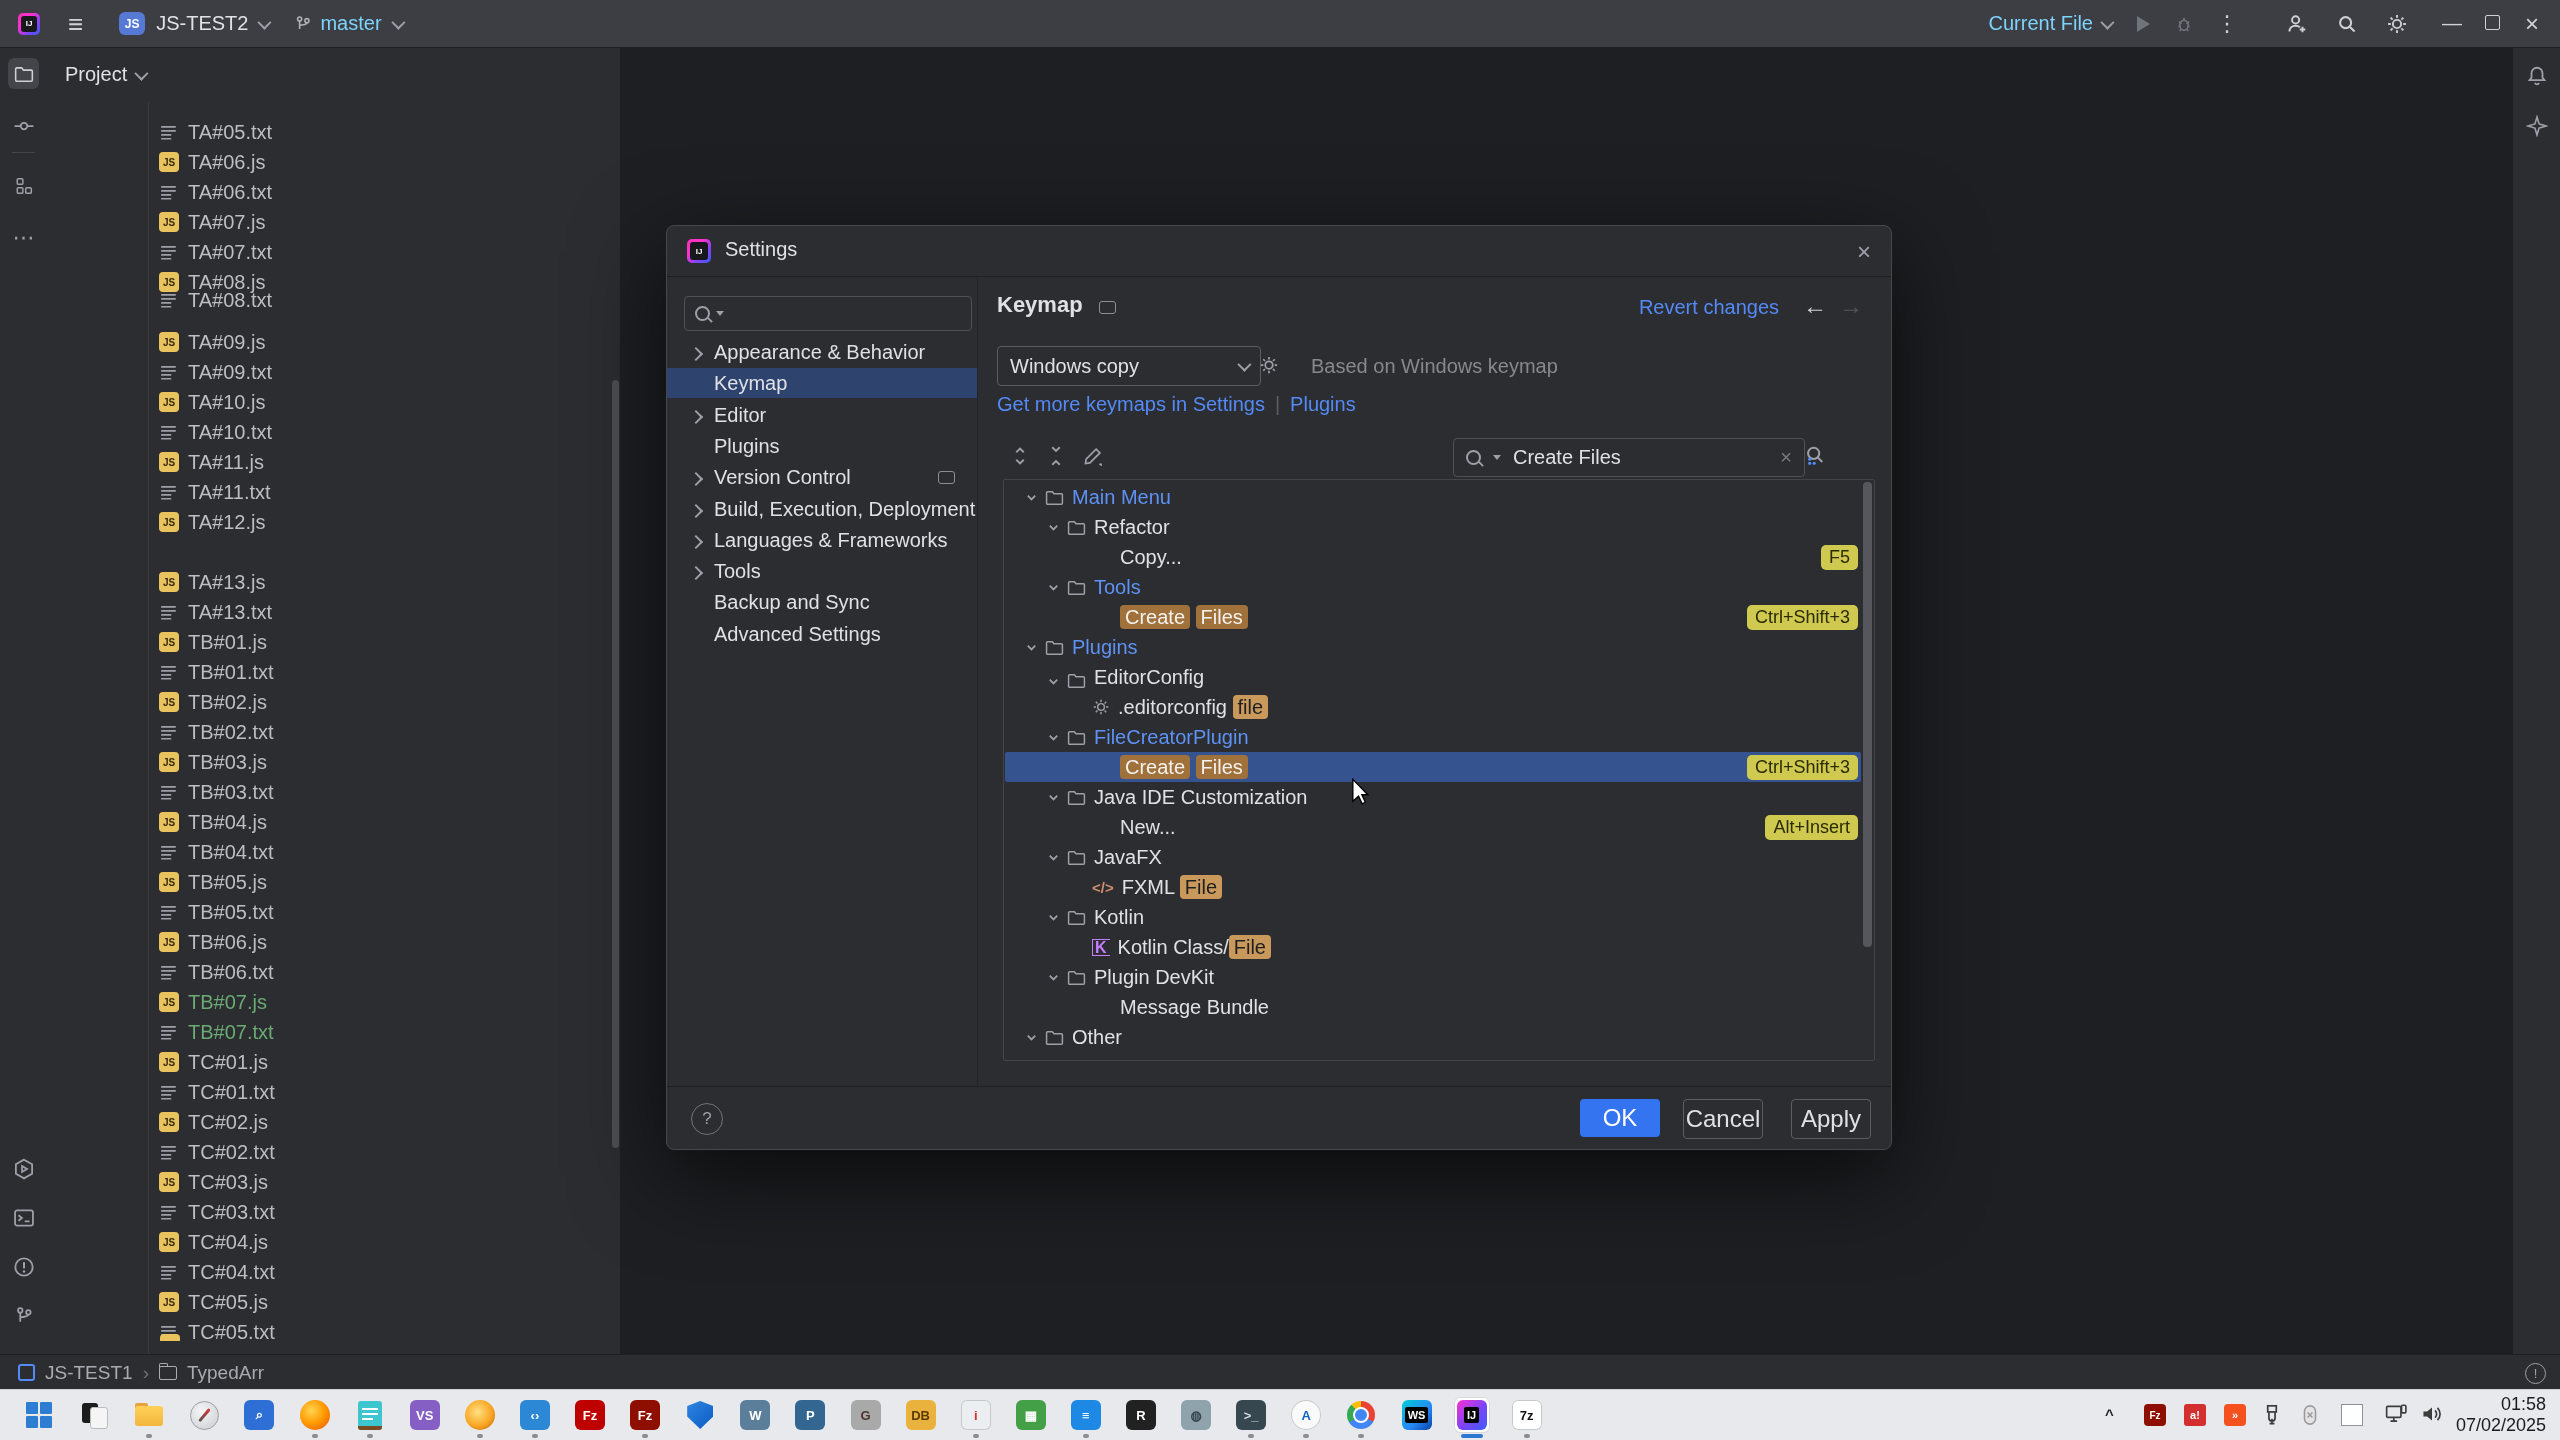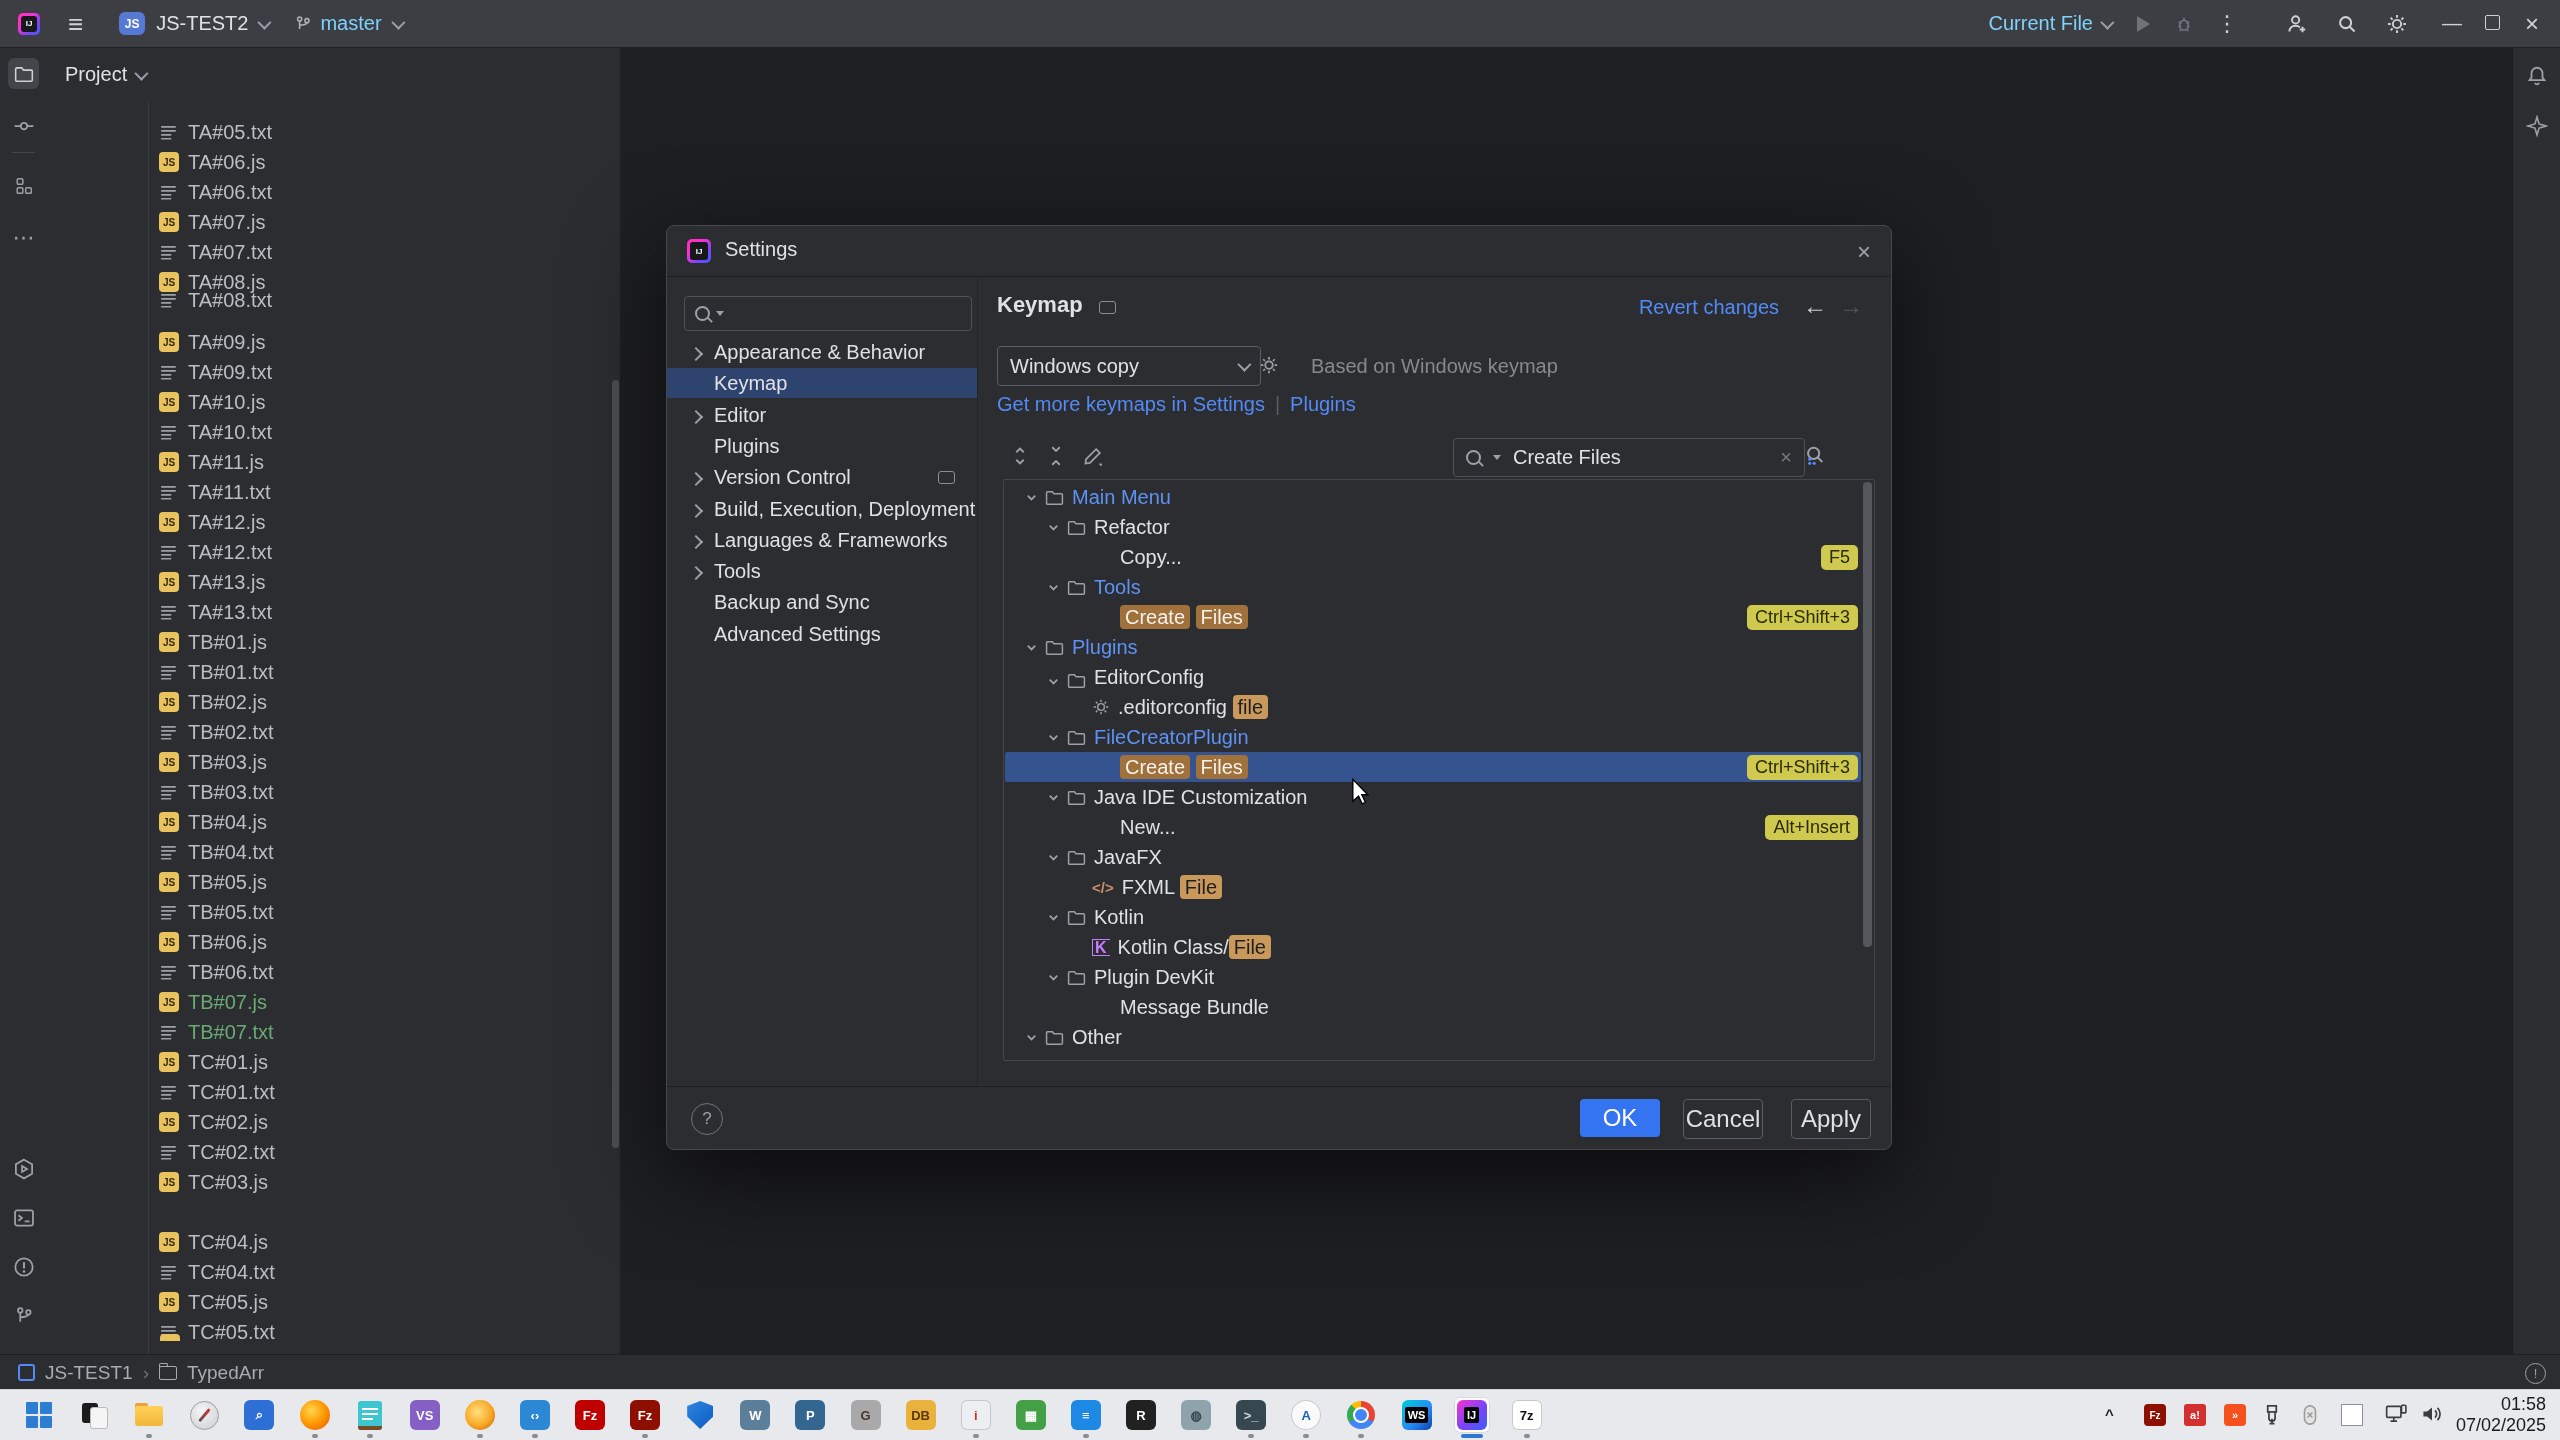--- a/index.html
+++ b/index.html
@@ -319,30 +319,20 @@
             </svg>
           </div>
           <div class="fname">TA#11.txt</div>
         </div>
         <div class="filerow" style="top: 390px;">
           <div class="fic">
             <span class="jsic">JS</span>
           </div>
           <div class="fname">TA#12.js</div>
         </div>
-        <div class="filerow" style="top: 420px;">
-          <div class="fic">
-            <svg width="18" height="16" viewBox="0 0 16 14">
-              <g stroke="#9DA0A8" stroke-width="1.5">
-                <path d="M1 2.5h13M1 6h13M1 9.5h9M1 13h9"></path>
-              </g>
-            </svg>
-          </div>
-          <div class="fname">TA#12.txt</div>
-        </div>
         <div class="filerow" style="top: 450px;">
           <div class="fic">
             <span class="jsic">JS</span>
           </div>
           <div class="fname">TA#13.js</div>
         </div>
         <div class="filerow" style="top: 480px;">
           <div class="fic">
             <svg width="18" height="16" viewBox="0 0 16 14">
               <g stroke="#9DA0A8" stroke-width="1.5">
@@ -494,20 +484,30 @@
               </g>
             </svg>
           </div>
           <div class="fname">TC#02.txt</div>
         </div>
         <div class="filerow" style="top: 1050px;">
           <div class="fic">
             <span class="jsic">JS</span>
           </div>
           <div class="fname">TC#03.js</div>
+        </div>
+        <div class="filerow" style="top: 1080px;">
+          <div class="fic">
+            <svg width="18" height="16" viewBox="0 0 16 14">
+              <g stroke="#9DA0A8" stroke-width="1.5">
+                <path d="M1 2.5h13M1 6h13M1 9.5h9M1 13h9"></path>
+              </g>
+            </svg>
+          </div>
+          <div class="fname">TC#03.txt</div>
         </div>
         <div class="filerow" style="top: 1110px;">
           <div class="fic">
             <span class="jsic">JS</span>
           </div>
           <div class="fname">TC#04.js</div>
         </div>
         <div class="filerow" style="top: 1140px;">
           <div class="fic">
             <svg width="18" height="16" viewBox="0 0 16 14">

